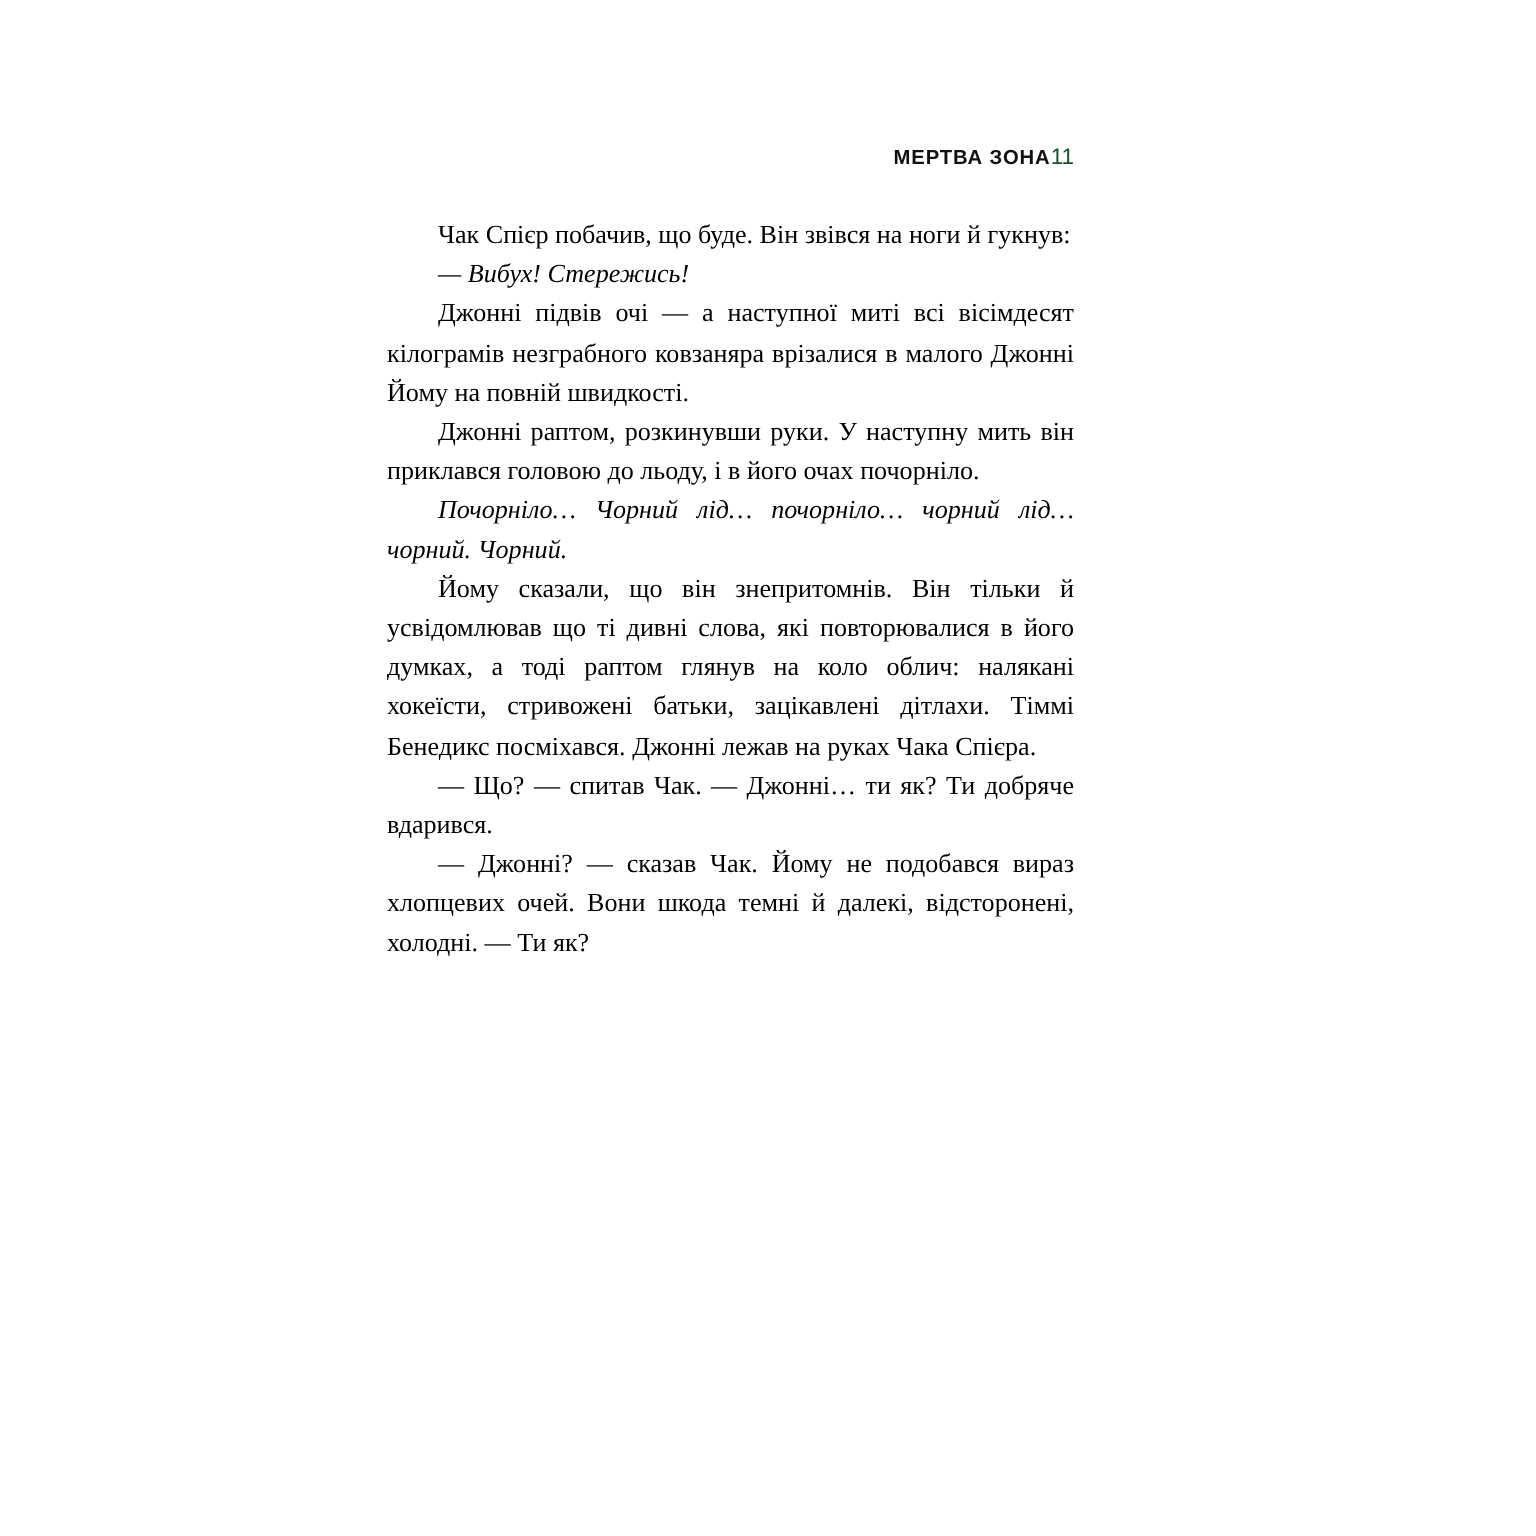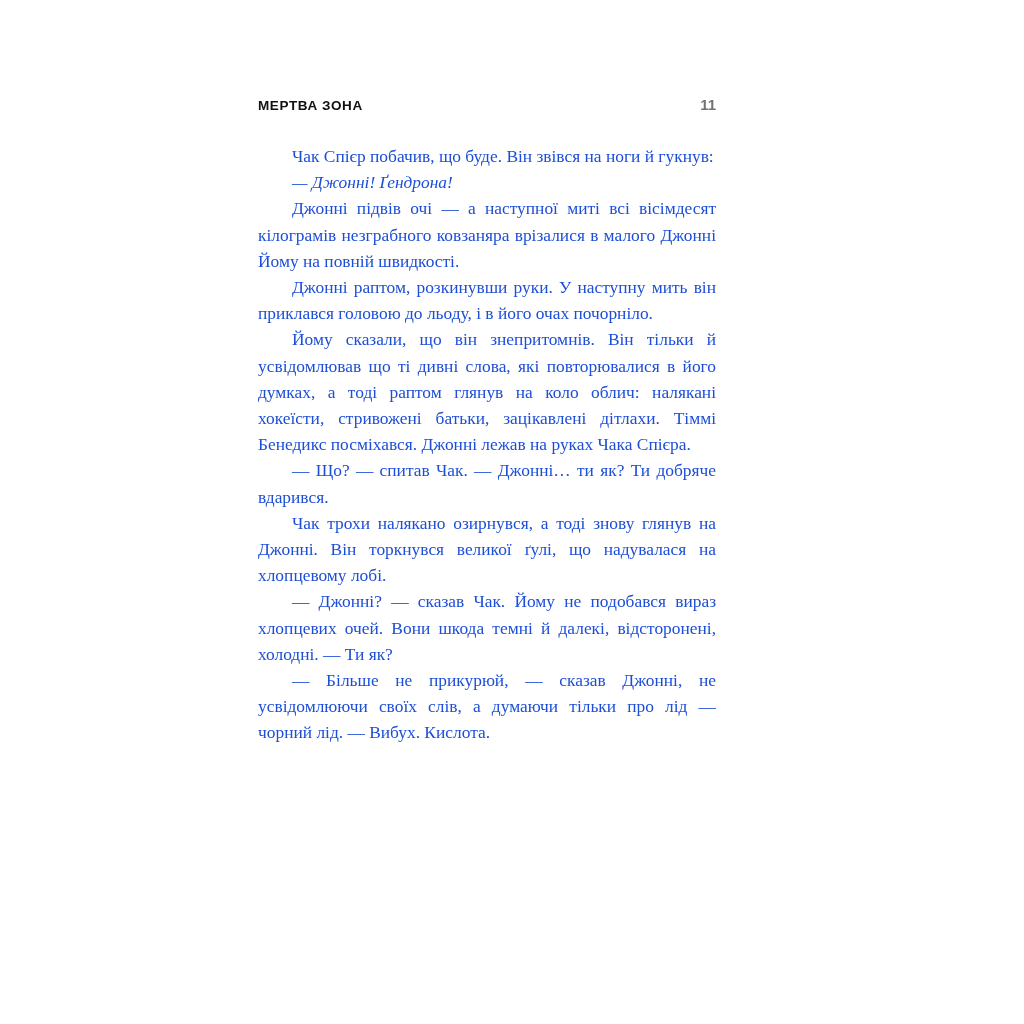--- a/index.html
+++ b/index.html
@@ -22,67 +22,66 @@
   }
   .text-column {
     position: absolute;
     left: 258px;
     top: 96px;
     width: 458px;
   }
   .running-head {
     display: flex;
     align-items: baseline;
-    justify-content: space-between;
+    justify-content: flex-end;
     margin-bottom: 30px;
   }
   .running-title {
     font-family: "Liberation Sans", sans-serif;
     font-weight: bold;
     font-size: 13.5px;
     letter-spacing: 0.6px;
     color: #111111;
     text-transform: uppercase;
   }
   .folio {
     font-family: "Liberation Sans", sans-serif;
-    font-weight: bold;
+    font-weight: normal;
     font-size: 15px;
-    color: #737373;
+    color: #14532d;
   }
   .body-text p {
     margin: 0;
     font-size: 17.4px;
     line-height: 26.2px;
     text-align: justify;
     text-indent: 34px;
     hyphens: manual;
-    color: #1d4ed8;
+    color: #000000;
   }
   .body-text p.italic {
     font-style: italic;
   }
 </style>
 </head>
 <body>
 
 <div class="page">
   <div class="text-column">
 
     <div class="running-head">
       <div class="running-title">МЕРТВА ЗОНА</div>
       <div class="folio">11</div>
     </div>
 
     <div class="body-text">
       <p>Чак Спієр побачив, що буде. Він звівся на ноги й гукнув:</p>
-      <p class="italic">— Джонні! Ґендрона!</p>
+      <p class="italic">— Вибух! Стережись!</p>
       <p>Джонні підвів очі — а наступної миті всі вісімдесят кілограмів незграбного ковзаняра врізалися в малого Джонні Йому на повній швидкості.</p>
       <p>Джонні раптом, розкинувши руки. У наступну мить він приклався головою до льоду, і в його очах почорніло.</p>
+      <p class="italic">Почорніло… Чорний лід… почорніло… чорний лід… чорний. Чорний.</p>
       <p>Йому сказали, що він знепритомнів. Він тільки й усвідомлював що ті дивні слова, які повторювалися в його думках, а тоді раптом глянув на коло облич: налякані хокеїсти, стривожені батьки, зацікавлені дітлахи. Тіммі Бенедикс посміхався. Джонні лежав на руках Чака Спієра.</p>
       <p>— Що? — спитав Чак. — Джонні… ти як? Ти добряче вдарився.</p>
-      <p>Чак трохи налякано озирнувся, а тоді знову глянув на Джонні. Він торкнувся великої ґулі, що надувалася на хлопцевому лобі.</p>
       <p>— Джонні? — сказав Чак. Йому не подобався вираз хлопцевих очей. Вони шкода темні й далекі, відсторонені, холодні. — Ти як?</p>
-      <p>— Більше не прикурюй, — сказав Джонні, не усвідомлюючи своїх слів, а думаючи тільки про лід — чорний лід. — Вибух. Кислота.</p>
     </div>
 
   </div>
 </div>
 
 </body></html>

